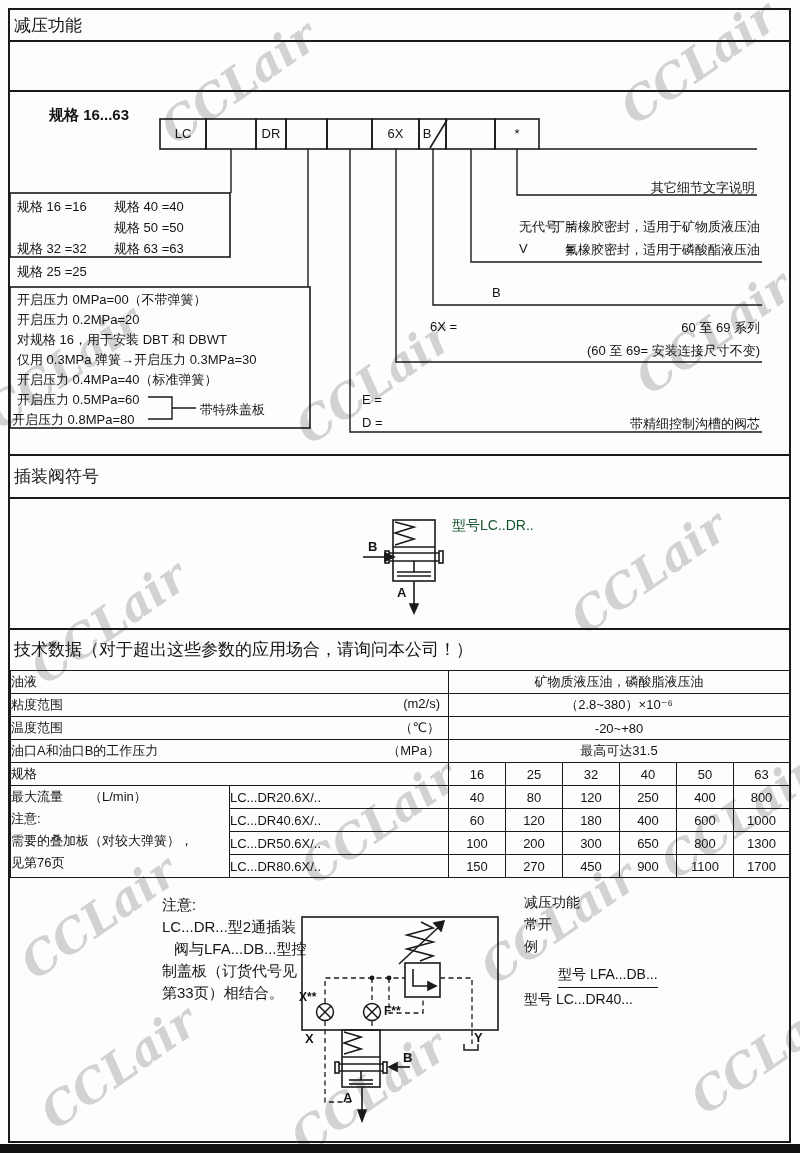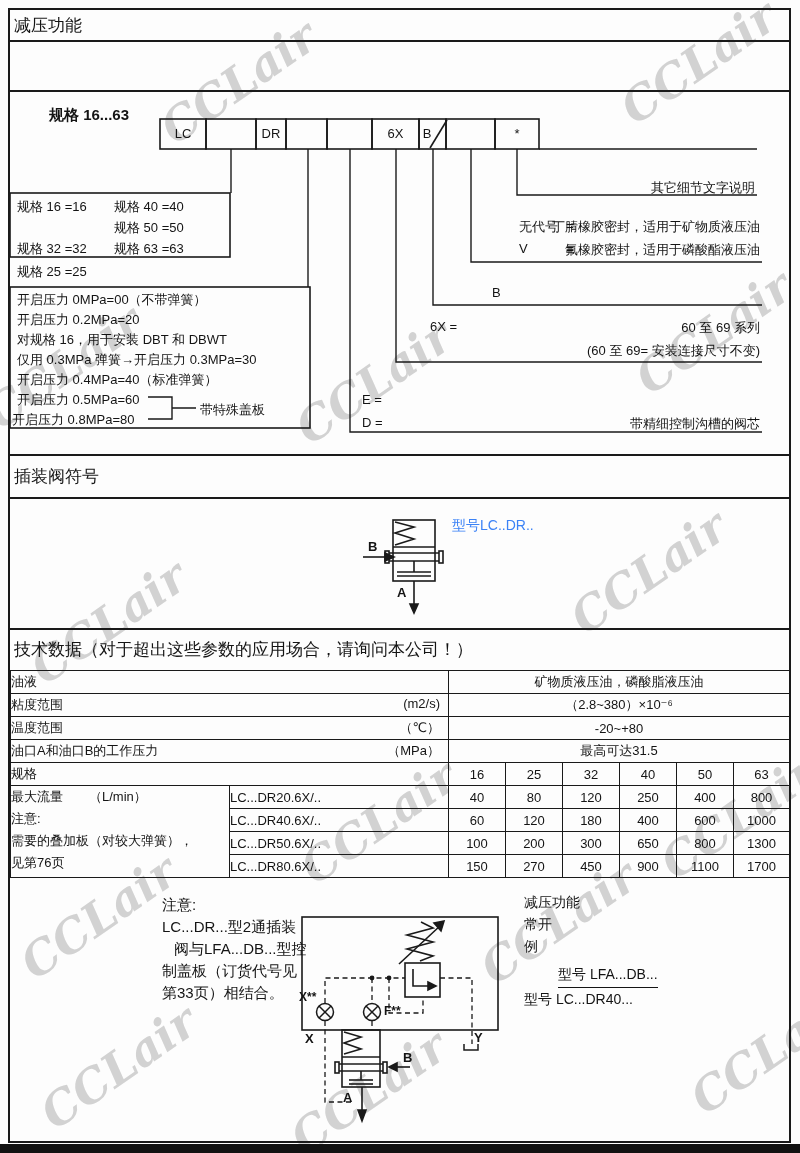--- a/index.html
+++ b/index.html
@@ -3,21 +3,21 @@
 <meta charset="utf-8">
 <style>
   html,body{margin:0;padding:0;background:#e8e8e8;}
   .page{position:relative;width:800px;height:1153px;background:#fdfdfd;overflow:hidden;
         font-family:"Liberation Sans","DejaVu Sans",sans-serif;color:#141414;}
   .frame{position:absolute;left:8px;top:8px;width:779px;height:1131px;border:2px solid #1a1a1a;}
   .hline{position:absolute;left:8px;width:783px;height:2px;background:#1a1a1a;}
   .t{position:absolute;white-space:nowrap;font-size:13px;color:#141414;z-index:3;}
   .title{font-size:17px;}
   .b{font-weight:bold;}
-  .gray{color:#3b82f6;}
+  .gray{color:#14532d;}
   .wm{position:absolute;font-family:"DejaVu Serif","Liberation Serif",serif;
       font-style:italic;font-weight:bold;font-size:46px;color:#c8c8c8;opacity:.8;
       transform:rotate(-35deg);z-index:0;white-space:nowrap;}
   svg.art{position:absolute;left:0;top:0;z-index:2;pointer-events:none;}
   .cellt{position:absolute;top:126px;text-align:center;font-size:13px;z-index:3;}
   table.tech{position:absolute;left:10px;top:670px;width:779px;border-collapse:collapse;
              table-layout:fixed;z-index:2;font-size:13px;color:#141414;background:transparent;}
   table.tech td{border:1.5px solid #1a1a1a;padding:0;height:22px;background:transparent;}
   td.lc{padding-left:5px;}
   td.lc .unit{float:right;padding-right:8px;}

